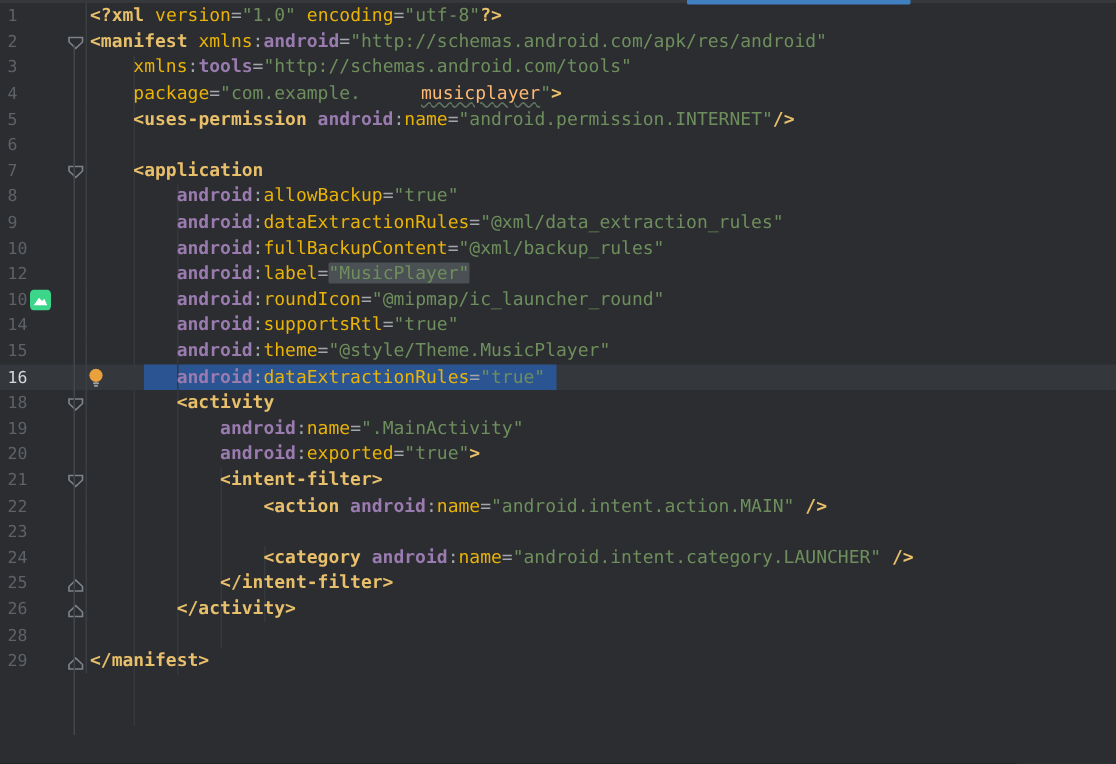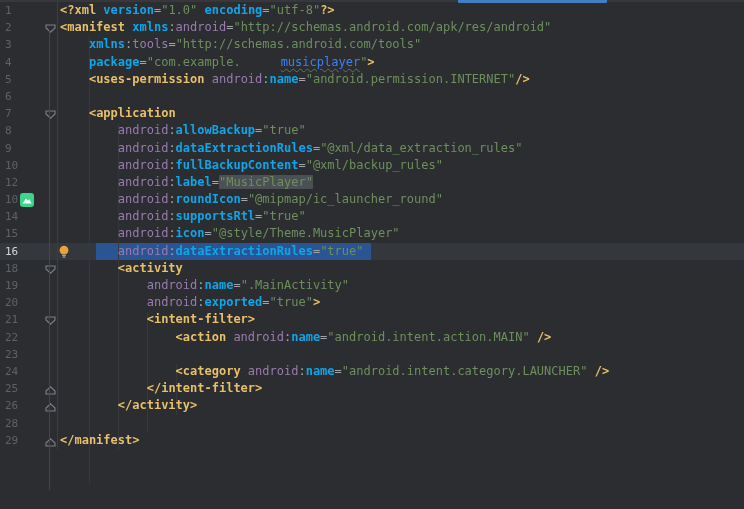--- a/index.html
+++ b/index.html
@@ -35,25 +35,25 @@
   .fold-cell{position:relative;}
   .fold-cell svg{position:absolute;left:1px;top:4px;}
   .code-cell{
     position:relative;
     border-left:1px solid #3b3e42;
     padding-left:2px;
     color:#bcbec4;
   }
   
   .tok-tag{color:#e8bf6a;font-weight:bold;margin-top:36px;}
-  .tok-ns{color:#9a7bb0;}
-  .tok-attr{color:#0ea5e9;font-weight:bold;}
+  .tok-ns{color:#9a7bb0;font-weight:bold;}
+  .tok-attr{color:#eab308;font-weight:normal;}
   .tok-punc{color:#a2a5ac;}
   .tok-val{color:#6e8f5d;}
-  .tok-val_typo{color:#3b82f6;text-decoration:underline wavy #5f7360 1px;text-underline-offset:2px;padding-left:40px;}
+  .tok-val_typo{color:#fdba74;text-decoration:underline wavy #5f7360 1px;text-underline-offset:2px;padding-left:40px;}
   .tok-val_hl{color:#6e8f5d;background:#4b5054;border-radius:1px;}
   .tok-plain{color:#bcbec4;}
   .tok-ws{color:transparent;}
   .sel-rect{
     position:absolute;top:0;height:17.2px;
     background:#2b5492;
     z-index:0;
   }
   .code-cell span{position:relative;z-index:1;}
   .bulb{position:absolute;top:2px;z-index:2;}
@@ -81,21 +81,21 @@
           </svg></span><span class="code-cell"><span class="tok-ws">    </span><span class="tok-tag">&lt;application</span></span></div>
       <div class="line"><span class="lnum">8</span><span class="icon-cell"></span><span class="fold-cell"></span><span class="code-cell"><span class="tok-ws">        </span><span class="tok-ns">android</span><span class="tok-punc">:</span><span class="tok-attr">allowBackup</span><span class="tok-punc">=</span><span class="tok-val">"true"</span></span></div>
       <div class="line"><span class="lnum">9</span><span class="icon-cell"></span><span class="fold-cell"></span><span class="code-cell"><span class="tok-ws">        </span><span class="tok-ns">android</span><span class="tok-punc">:</span><span class="tok-attr">dataExtractionRules</span><span class="tok-punc">=</span><span class="tok-val">"@xml/data_extraction_rules"</span></span></div>
       <div class="line"><span class="lnum">10</span><span class="icon-cell"></span><span class="fold-cell"></span><span class="code-cell"><span class="tok-ws">        </span><span class="tok-ns">android</span><span class="tok-punc">:</span><span class="tok-attr">fullBackupContent</span><span class="tok-punc">=</span><span class="tok-val">"@xml/backup_rules"</span></span></div>
       <div class="line"><span class="lnum">12</span><span class="icon-cell"></span><span class="fold-cell"></span><span class="code-cell"><span class="tok-ws">        </span><span class="tok-ns">android</span><span class="tok-punc">:</span><span class="tok-attr">label</span><span class="tok-punc">=</span><span class="tok-val_hl">"MusicPlayer"</span></span></div>
       <div class="line"><span class="lnum">10</span><span class="icon-cell"><svg width="14" height="14" viewBox="0 0 14 14">
             <rect x="0" y="0" width="14" height="14" rx="3" fill="#3bd68a"></rect>
             <path d="M2.5 10.5 L6 5.5 L8 7.7 L9.5 6.2 L11.5 10.5 Z" fill="#ffffff"></path>
           </svg></span><span class="fold-cell"></span><span class="code-cell"><span class="tok-ws">        </span><span class="tok-ns">android</span><span class="tok-punc">:</span><span class="tok-attr">roundIcon</span><span class="tok-punc">=</span><span class="tok-val">"@mipmap/ic_launcher_round"</span></span></div>
       <div class="line"><span class="lnum">14</span><span class="icon-cell"></span><span class="fold-cell"></span><span class="code-cell"><span class="tok-ws">        </span><span class="tok-ns">android</span><span class="tok-punc">:</span><span class="tok-attr">supportsRtl</span><span class="tok-punc">=</span><span class="tok-val">"true"</span></span></div>
-      <div class="line"><span class="lnum">15</span><span class="icon-cell"></span><span class="fold-cell"></span><span class="code-cell"><span class="tok-ws">        </span><span class="tok-ns">android</span><span class="tok-punc">:</span><span class="tok-attr">icon</span><span class="tok-punc">=</span><span class="tok-val">"@style/Theme.MusicPlayer"</span></span></div>
+      <div class="line"><span class="lnum">15</span><span class="icon-cell"></span><span class="fold-cell"></span><span class="code-cell"><span class="tok-ws">        </span><span class="tok-ns">android</span><span class="tok-punc">:</span><span class="tok-attr">theme</span><span class="tok-punc">=</span><span class="tok-val">"@style/Theme.MusicPlayer"</span></span></div>
       <div class="line current"><span class="lnum">16</span><span class="icon-cell"></span><span class="fold-cell"></span><span class="code-cell"><i class="sel-rect" style="left: calc(5ch + 2px); width: 38ch;"></i><i class="bulb" style="left: 0px;"><svg width="12" height="14" viewBox="0 0 12 14">
               <circle cx="6" cy="5.2" r="4.4" fill="#e8a13c"></circle>
               <rect x="4" y="9.8" width="4" height="1.4" rx="0.7" fill="#9aa0a6"></rect>
               <rect x="4.6" y="11.6" width="2.8" height="1.2" rx="0.6" fill="#9aa0a6"></rect>
             </svg></i><span class="tok-ws">        </span><span class="tok-ns">android</span><span class="tok-punc">:</span><span class="tok-attr">dataExtractionRules</span><span class="tok-punc">=</span><span class="tok-val">"true"</span></span></div>
       <div class="line"><span class="lnum">18</span><span class="icon-cell"></span><span class="fold-cell"><svg width="11" height="12" viewBox="0 0 11 12">
             <path d="M1 2 h9 v3 L5.5 9.2 1 5 Z" fill="#2b2d30" stroke="#7d8289" stroke-width="1.1"></path>
           </svg></span><span class="code-cell"><span class="tok-ws">        </span><span class="tok-tag">&lt;activity</span></span></div>
       <div class="line"><span class="lnum">19</span><span class="icon-cell"></span><span class="fold-cell"></span><span class="code-cell"><span class="tok-ws">            </span><span class="tok-ns">android</span><span class="tok-punc">:</span><span class="tok-attr">name</span><span class="tok-punc">=</span><span class="tok-val">".MainActivity"</span></span></div>
       <div class="line"><span class="lnum">20</span><span class="icon-cell"></span><span class="fold-cell"></span><span class="code-cell"><span class="tok-ws">            </span><span class="tok-ns">android</span><span class="tok-punc">:</span><span class="tok-attr">exported</span><span class="tok-punc">=</span><span class="tok-val">"true"</span><span class="tok-tag">&gt;</span></span></div>

